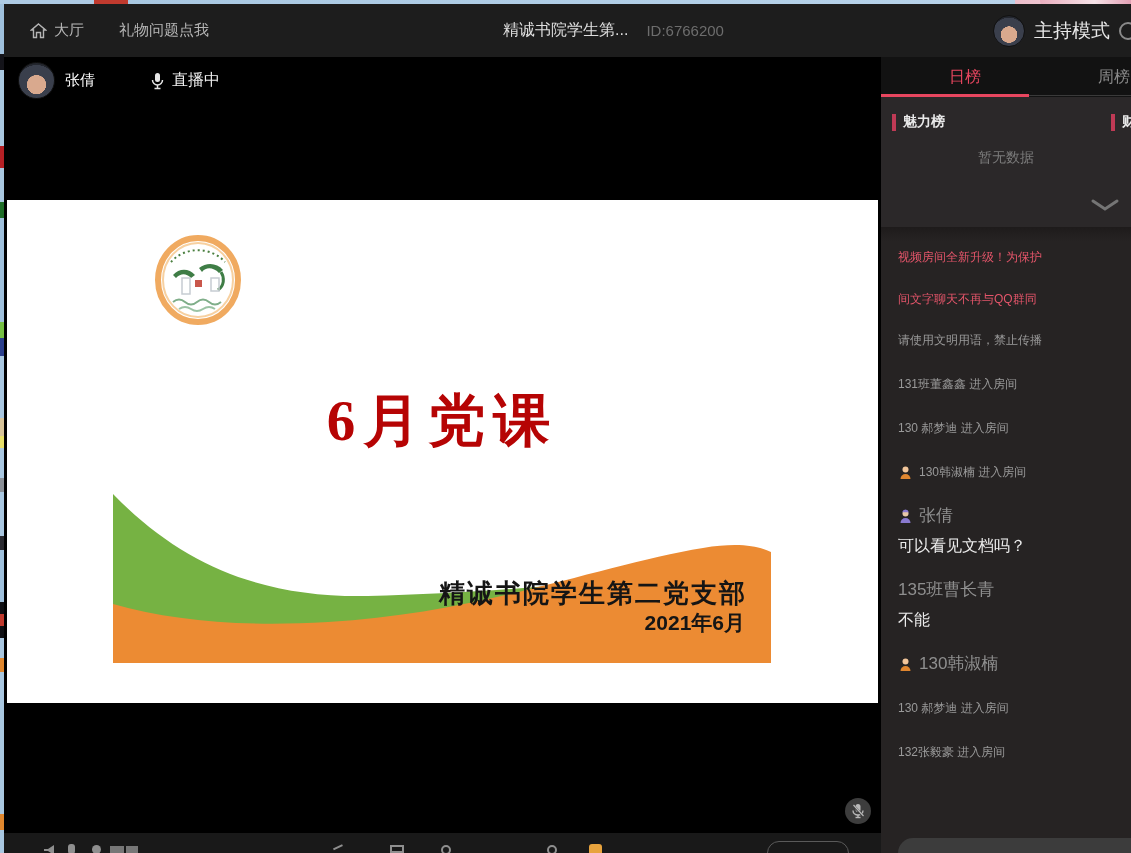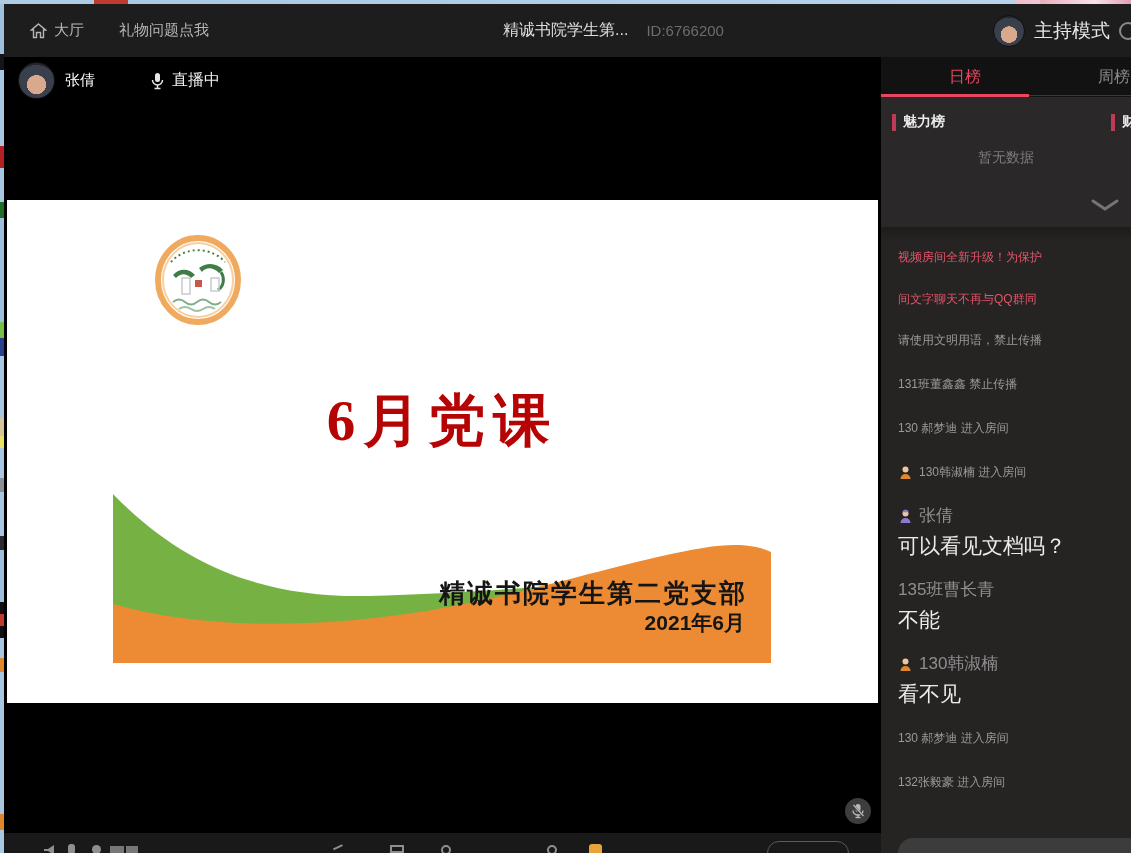--- a/index.html
+++ b/index.html
@@ -77,21 +77,21 @@
   .rank-label { color:#eaeaea; font-size:14px; font-weight:bold; white-space:nowrap; }
   #empty-text { position:absolute; left:0; top:52px; width:250px; text-align:center; color:#7b7b7b; font-size:14px; }
   #panel-chevron { position:absolute; right:12px; top:100px; cursor:pointer; }
 
   #chat { position:absolute; left:0; top:170px; width:250px; height:626px;
     background:linear-gradient(180deg,#1e1b1b 0,#262323 14px); padding:14px 0 0 17px; }
   .msg { font-size:12px; line-height:30px; white-space:nowrap; }
   .ann { color:#e4556a; line-height:32px; margin-bottom:10px; }
   .sys { color:#9a9a9a; margin-bottom:14px; }
   .nameline { color:#8f8f8f; font-size:17px; line-height:30px; display:flex; align-items:center; gap:6px; }
-  .textline { color:#ececec; font-size:21px; line-height:30px; }
+  .textline { color:#ececec; font-size:16px; line-height:30px; }
   .chatblk { margin-bottom:14px; }
   .badge { display:inline-flex; width:15px; height:15px; }
   .row { display:flex; align-items:center; gap:6px; }
 
   #chat-input { position:absolute; left:17px; top:781px; width:260px; height:30px;
     border-radius:15px; background:#3c3c3c; cursor:text; }
 </style>
 </head>
 <body>
 
@@ -214,21 +214,21 @@
       <svg width="28" height="12" viewBox="0 0 28 12">
           <path d="M2 2 L14 10 L26 2" fill="none" stroke="#757575" stroke-width="3" stroke-linecap="round"></path>
         </svg>
     </div>
   </div>
 
   <div id="chat">
     <div class="msg ann">视频房间全新升级！为保护</div>
     <div class="msg ann">间文字聊天不再与QQ群同</div>
     <div class="msg sys">请使用文明用语，禁止传播</div>
-    <div class="msg sys">131班董鑫鑫 禁止传播</div>
+    <div class="msg sys">131班董鑫鑫 进入房间</div>
     <div class="msg sys">130  郝梦迪 进入房间</div>
     <div class="msg sys row">
       <span class="badge">
         <svg width="15" height="15" viewBox="0 0 15 15">
             <circle cx="7.5" cy="4.6" r="3" fill="#f2c59a"></circle>
             <path d="M2.5 14 a5 5 0 0 1 10 0 Z" fill="#e0862f"></path>
           </svg>
       </span>
       <span>130韩淑楠 进入房间</span>
     </div>
@@ -254,20 +254,19 @@
     <div class="chatblk">
       <div class="nameline">
         <span class="badge">
           <svg width="15" height="15" viewBox="0 0 15 15">
               <circle cx="7.5" cy="4.6" r="3" fill="#f2c59a"></circle>
               <path d="M2.5 14 a5 5 0 0 1 10 0 Z" fill="#e0862f"></path>
             </svg>
         </span>
         <span>130韩淑楠</span>
       </div>
-      <div class="textline">看不见</div>
     </div>
     <div class="msg sys">130  郝梦迪 进入房间</div>
     <div class="msg sys">132张毅豪 进入房间</div>
   </div>
 
   <div id="chat-input"></div>
 </div>
 
 </body></html>

